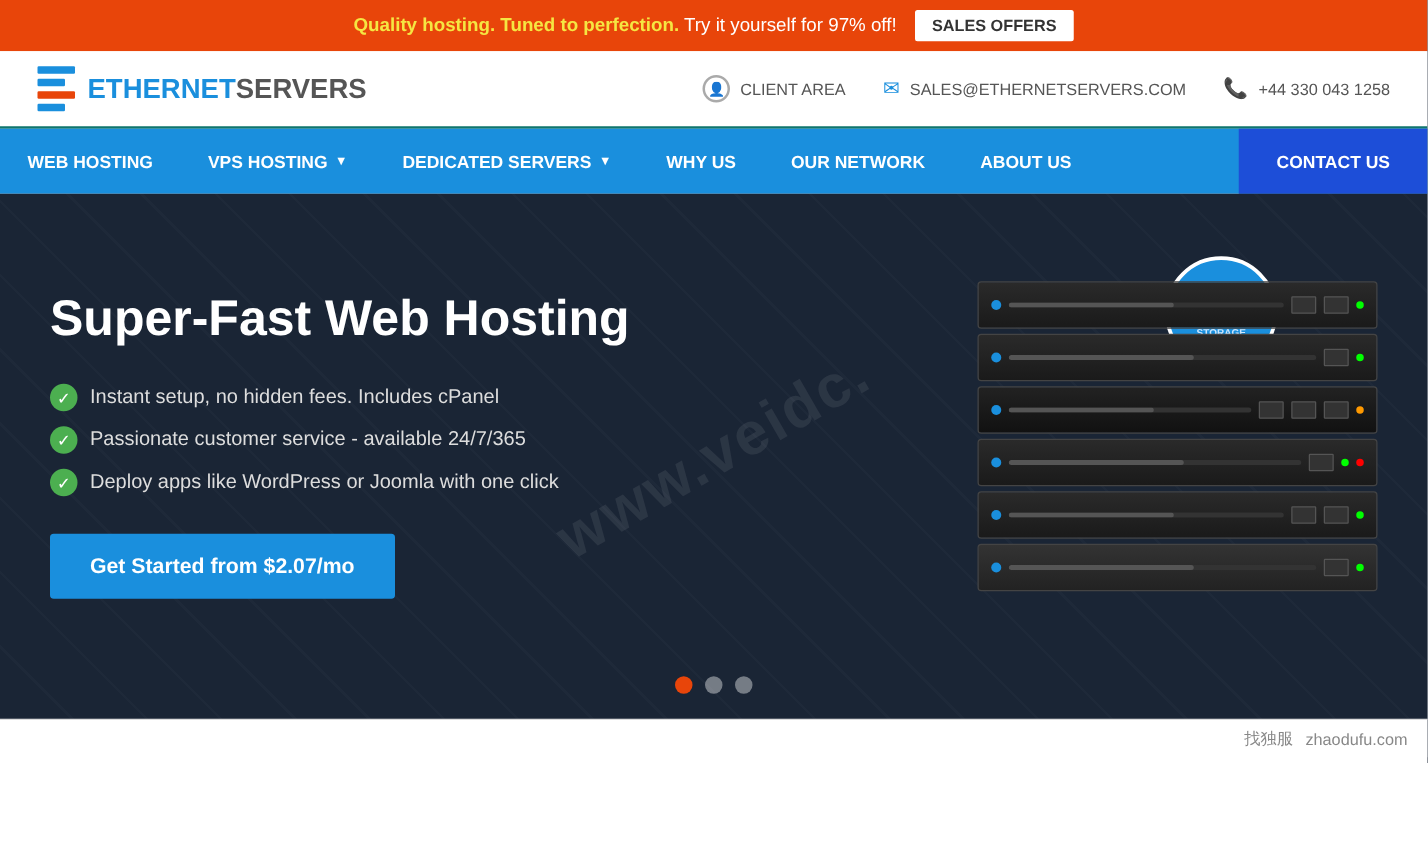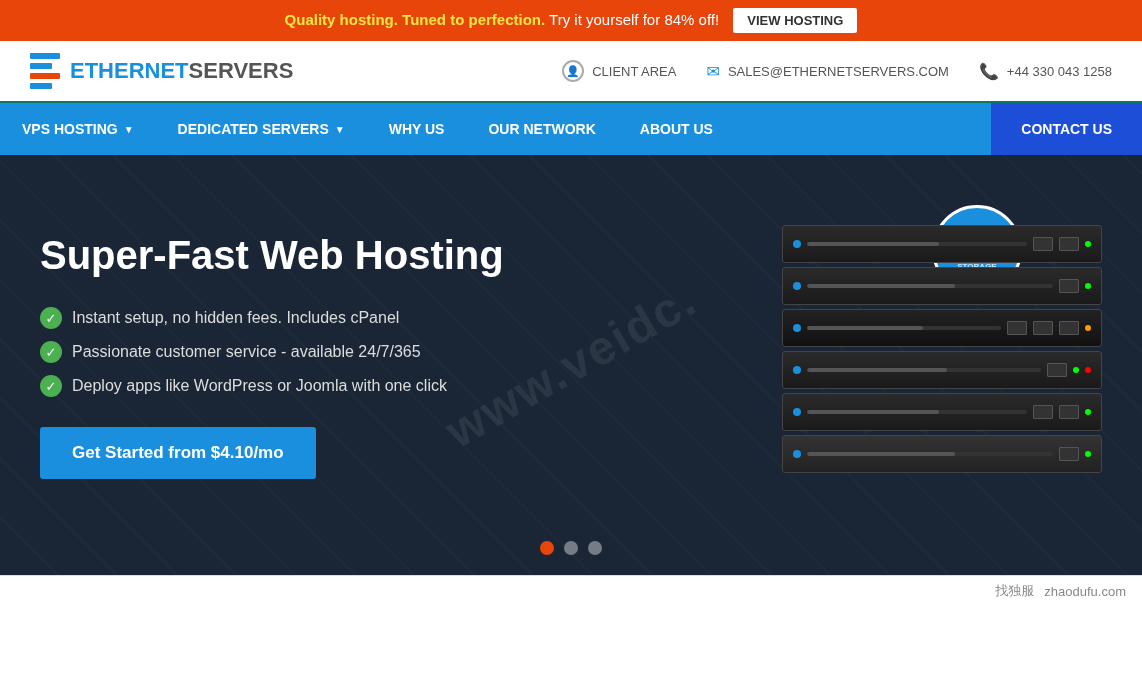--- a/index.html
+++ b/index.html
@@ -329,22 +329,22 @@
       z-index: 1;
       letter-spacing: 2px;
     }
   </style>
 </head>
 <body>
 
 <div class="top-banner">
   <span class="highlight-yellow">Quality hosting. Tuned to perfection.</span>
   <span class="highlight-white"> </span>
-  <span>Try it yourself for 84% off!</span>
-  <button class="view-offers-btn">VIEW HOSTING</button>
+  <span>Try it yourself for 97% off!</span>
+  <button class="view-offers-btn">SALES OFFERS</button>
 </div>
 
 <div class="header">
   <div class="logo">
     <div class="logo-icon">
       <span></span>
       <span></span>
       <span></span>
       <span></span>
     </div>
@@ -363,20 +363,23 @@
       <span>SALES@ETHERNETSERVERS.COM</span>
     </div>
     <div class="header-item">
       <span class="phone-icon">📞</span>
       <span>+44 330 043 1258</span>
     </div>
   </div>
 </div>
 
 <nav class="nav">
+  <div class="nav-item">
+    <span>WEB HOSTING</span>
+  </div>
   <div class="nav-item">
     <span>VPS HOSTING</span>
     <span class="dropdown-arrow">▼</span>
   </div>
   <div class="nav-item">
     <span>DEDICATED SERVERS</span>
     <span class="dropdown-arrow">▼</span>
   </div>
   <div class="nav-item">
     <span>WHY US</span>
@@ -406,21 +409,21 @@
       </li>
       <li>
         <div class="check-icon">✓</div>
         <span>Passionate customer service - available 24/7/365</span>
       </li>
       <li>
         <div class="check-icon">✓</div>
         <span>Deploy apps like WordPress or Joomla with one click</span>
       </li>
     </ul>
-    <button class="hero-cta">Get Started from $4.10/mo</button>
+    <button class="hero-cta">Get Started from $2.07/mo</button>
   </div>
 
   <div class="hero-right">
     <div class="ssd-badge">
       <span class="ssd-sub">100 PERCENT</span>
       <span class="ssd-text">SSD</span>
       <span class="ssd-sub">STORAGE</span>
     </div>
     <div class="server-rack">
 

